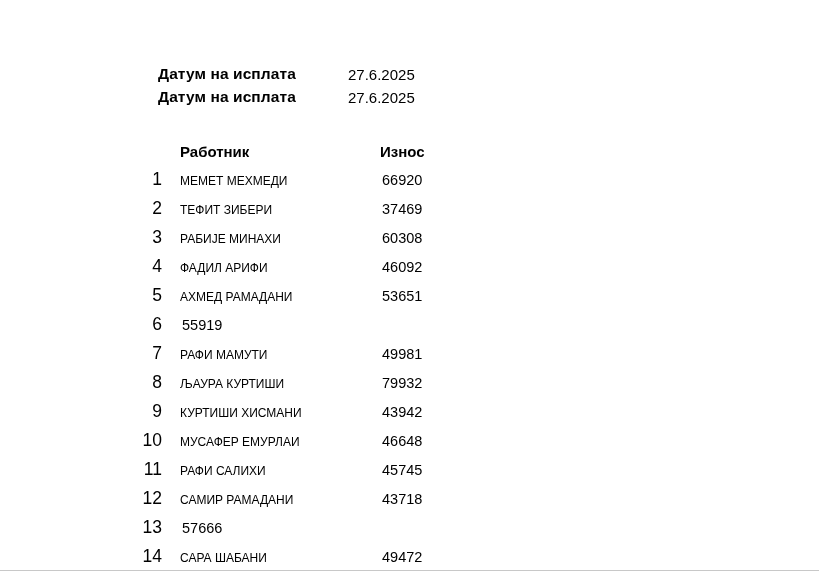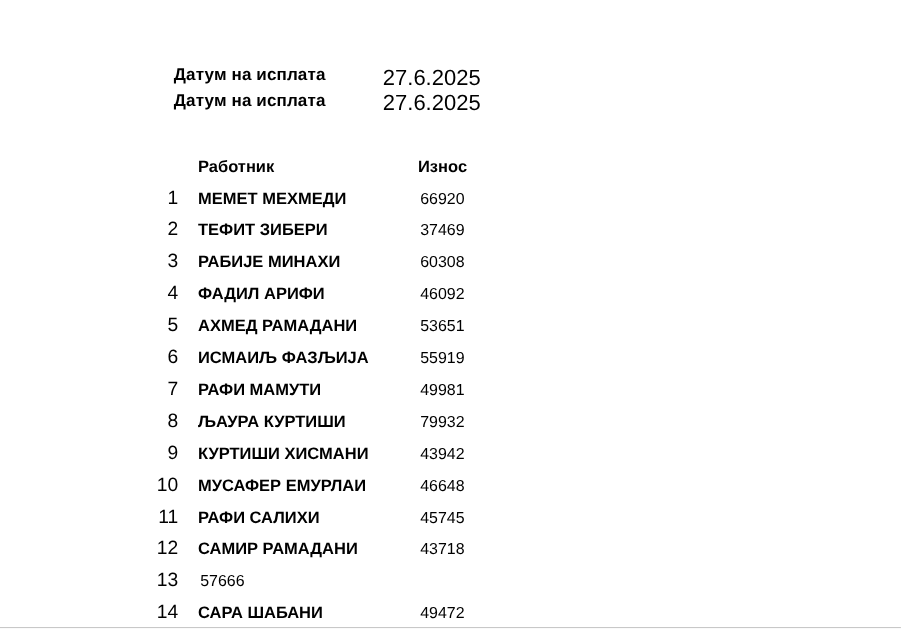--- a/index.html
+++ b/index.html
@@ -23,31 +23,31 @@
   }
 
   
   .header-block {
     position: absolute;
     left: 158px;
     top: 60px;
   }
   .header-row {
     display: flex;
-    align-items: flex-start;
+    align-items: flex-end;
     height: 23px;
   }
   .header-label {
     font-weight: bold;
     font-size: 15.5px;
     width: 190px;
     letter-spacing: 0.1px;
   }
   .header-value {
-    font-size: 20px;
+    font-size: 15px;
     font-weight: normal;
   }
 
   
   .table {
     position: absolute;
     left: 120px;
     top: 143px;
     width: 420px;
   }
@@ -83,22 +83,21 @@
   }
   .row {
     display: flex;
     align-items: baseline;
     height: 29px;
   }
   .row .t-idx {
     font-size: 17.5px;
   }
   .row .t-name {
-    font-size: 15px;
-    font-weight: bold;
+    font-size: 12px;
   }
   .row .t-amount {
     font-size: 14.5px;
     padding-left: 2px;
   }
 
   
   .bottom-rule {
     position: absolute;
     left: 0;
@@ -152,21 +151,20 @@
       <span class="t-name">ФАДИЛ АРИФИ</span>
       <span class="t-amount">46092</span>
     </div>
     <div class="row">
       <span class="t-idx">5</span>
       <span class="t-name">АХМЕД РАМАДАНИ</span>
       <span class="t-amount">53651</span>
     </div>
     <div class="row">
       <span class="t-idx">6</span>
-      <span class="t-name">ИСМАИЉ ФАЗЉИЈА</span>
       <span class="t-amount">55919</span>
     </div>
     <div class="row">
       <span class="t-idx">7</span>
       <span class="t-name">РАФИ МАМУТИ</span>
       <span class="t-amount">49981</span>
     </div>
     <div class="row">
       <span class="t-idx">8</span>
       <span class="t-name">ЉАУРА КУРТИШИ</span>

